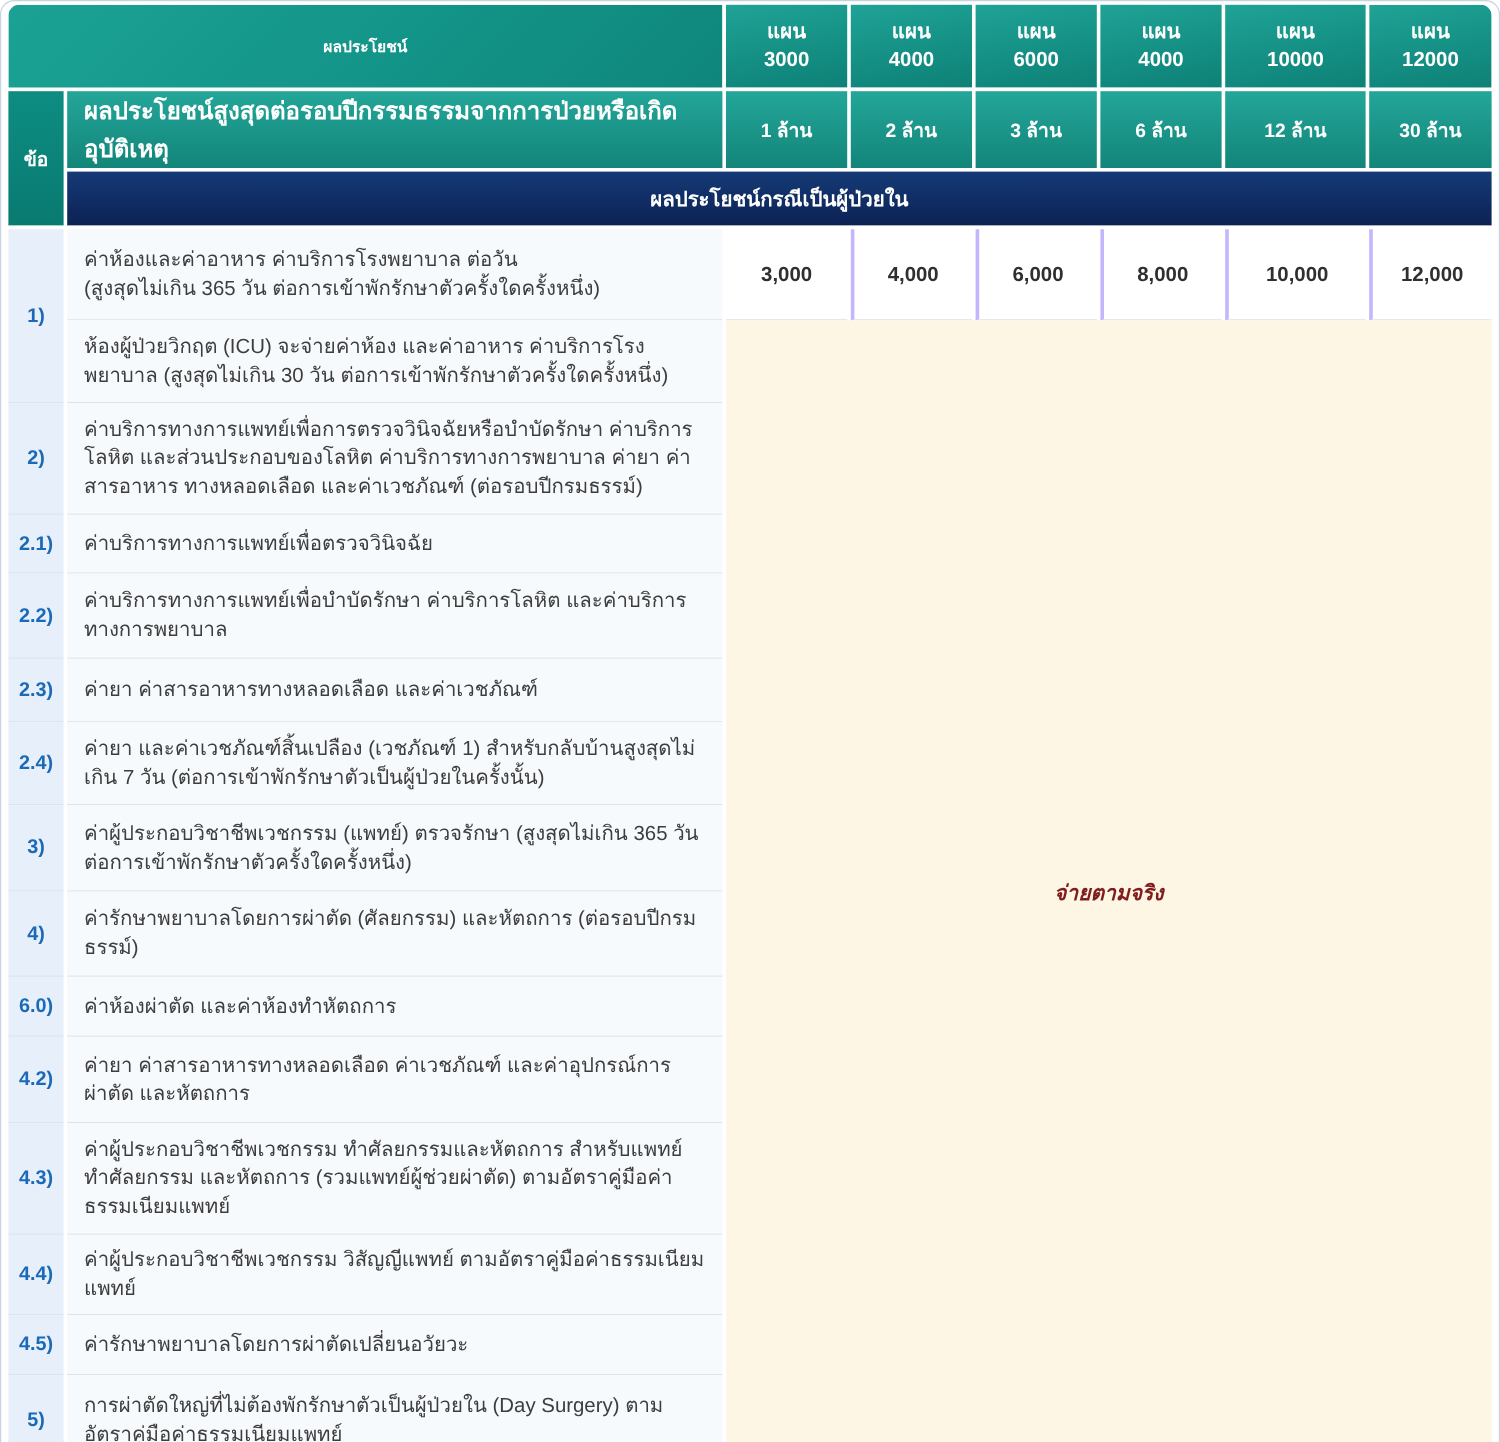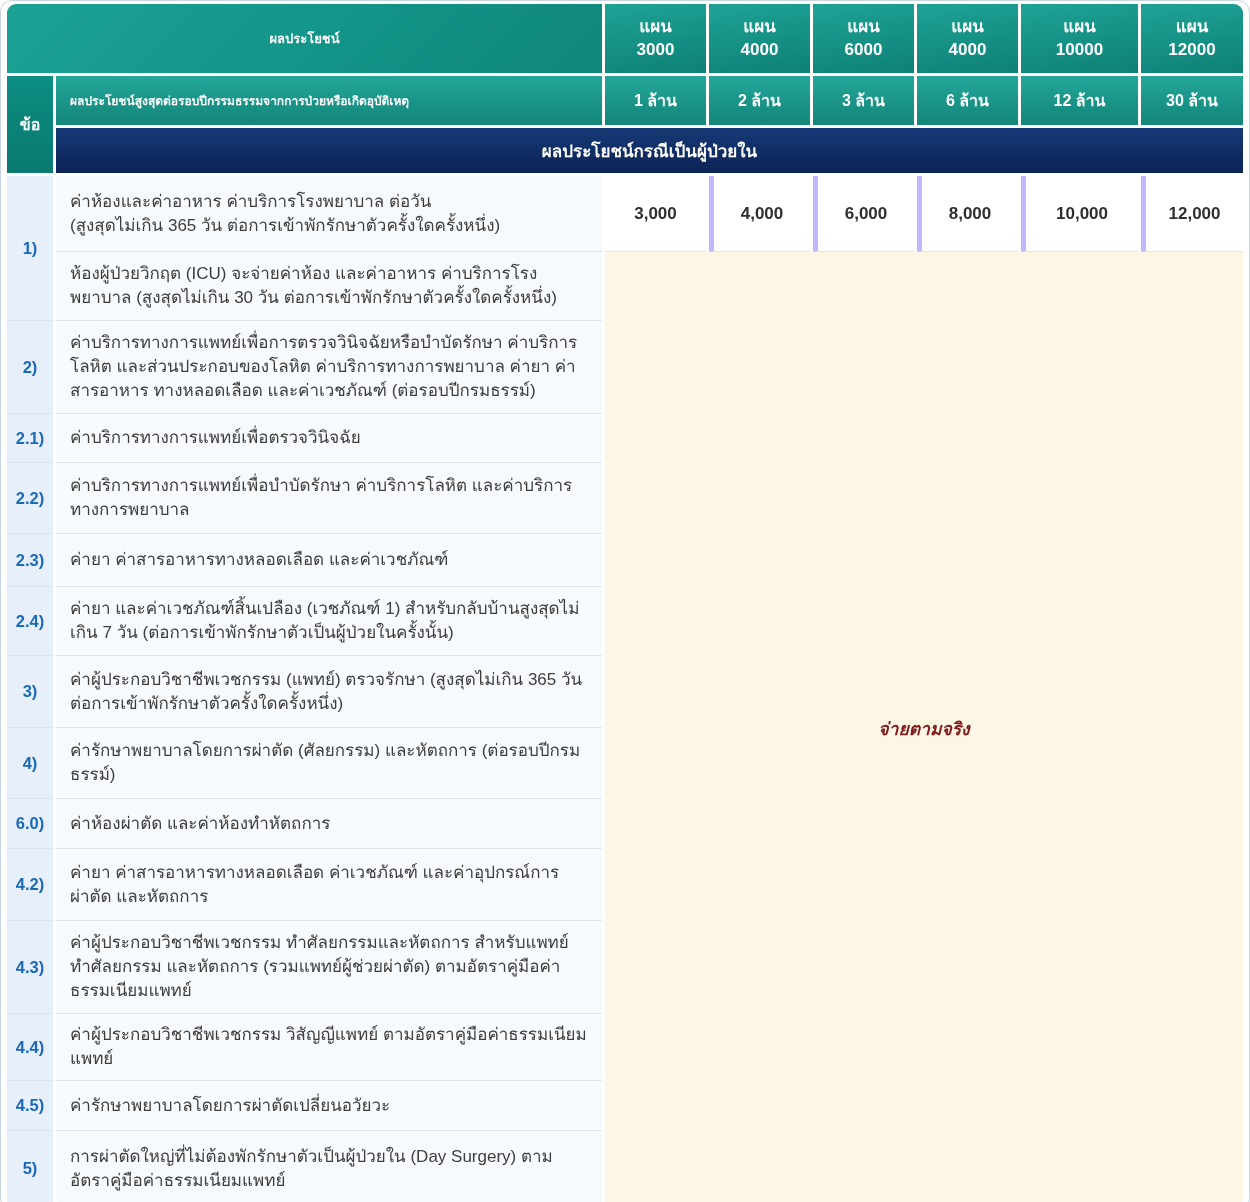--- a/index.html
+++ b/index.html
@@ -41,21 +41,21 @@
   }
   .hdr-plan:last-child { border-radius: 0 9px 0 0; }
   .hdr-plan .l { display: block; }
   .hdr-kho {
     background: linear-gradient(180deg, #0d8d82 0%, #097a70 100%);
     font-size: 16px;
     border-bottom: 3px solid #ffffff;
   }
   .hdr-sub {
     background: linear-gradient(180deg, #23a699 0%, #138579 100%);
-    font-size: 12px;
+    font-size: 20px;
     text-align: left;
     padding: 0 14px;
     border-bottom: 3px solid #ffffff;
     margin-top: 28px;
   }
   .hdr-limit {
     background: linear-gradient(180deg, #23a699 0%, #138579 100%);
     font-size: 16px;
     text-align: center;
     border-bottom: 3px solid #ffffff;
@@ -86,21 +86,21 @@
     border-bottom: 1px solid #dde5ec;
     white-space: pre-line;
   }
   td.val {
     background: #ffffff;
     color: #2f2f2f;
     font-weight: bold;
     font-size: 17px;
     text-align: center;
     border-bottom: 1px solid #dde5ec;
-    border-left: 5px solid #c4b5fd;
+    border-left: 3px solid #c4b5fd;
   }
   td.val.first { border-left: none; }
   td.paid {
     background: #fdf6e4;
     text-align: center;
     vertical-align: middle;
     border-radius: 0 0 9px 0;
   }
   td.paid .gold {
     color: #7f1d1d;

